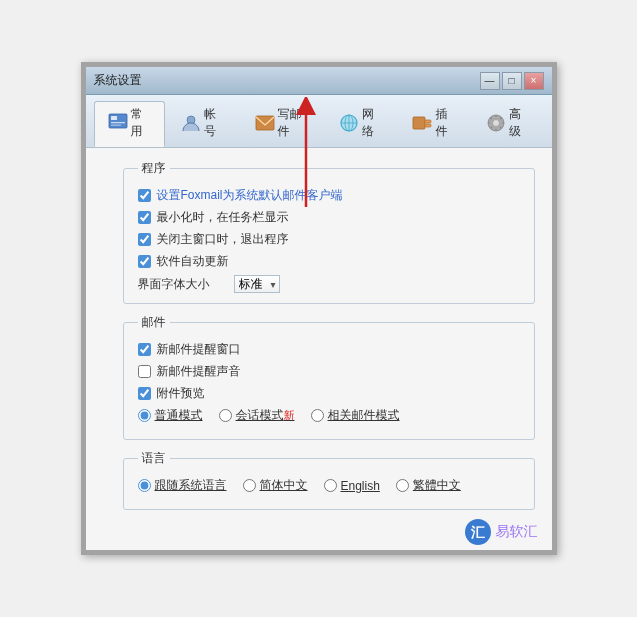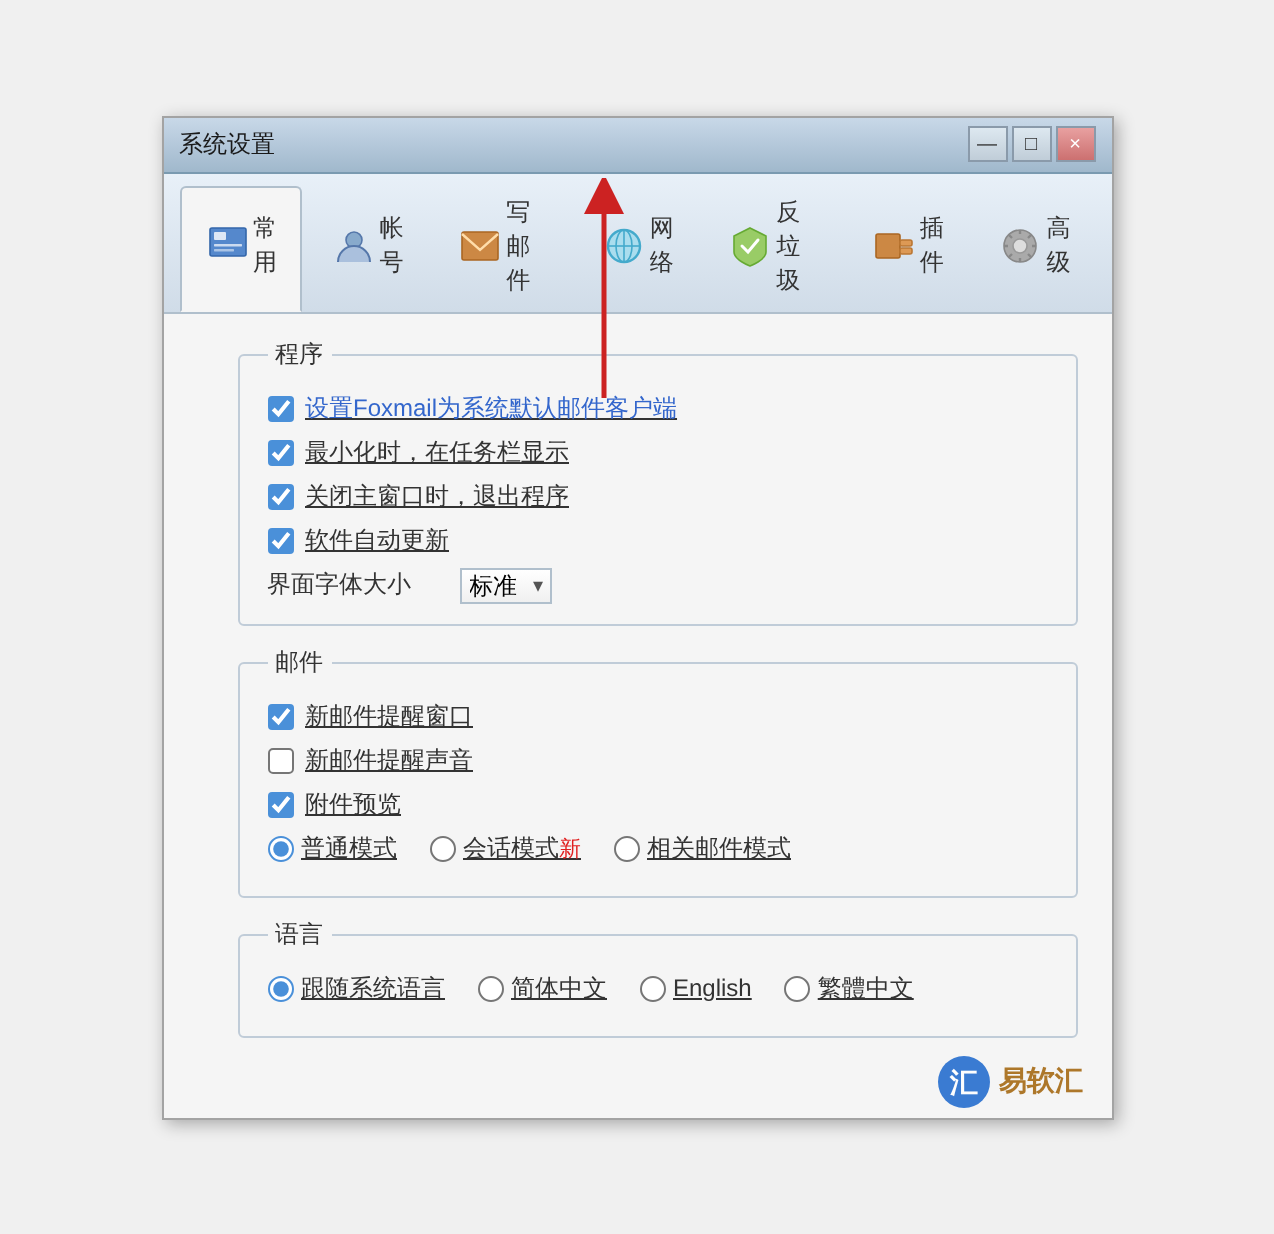--- a/index.html
+++ b/index.html
@@ -10,21 +10,21 @@
       display: flex;
       align-items: center;
       justify-content: center;
       width: 637px;
       height: 617px;
       overflow: hidden;
     }
     .window {
       width: 476px;
       background: #f5f5f5;
-      border: 1px solid #a3a3a3;
+      border: 5px solid #a3a3a3;
       box-shadow: 2px 2px 8px rgba(0,0,0,0.3);
       position: relative;
     }
     .titlebar {
       background: linear-gradient(to bottom, #c8d8e8, #a0b8cc);
       height: 28px;
       display: flex;
       align-items: center;
       justify-content: space-between;
       padding: 0 8px;
@@ -106,21 +106,20 @@
       color: #333;
       padding: 0 4px;
     }
     .checkbox-row {
       display: flex;
       align-items: center;
       gap: 6px;
       margin-bottom: 5px;
       font-size: 12px;
       color: #333;
-      text-decoration: underline;
     }
     .checkbox-row input[type=checkbox] {
       width: 13px;
       height: 13px;
       accent-color: #4a90d9;
     }
     .font-size-row {
       display: flex;
       align-items: center;
       gap: 24px;
@@ -202,22 +201,22 @@
       align-items: center;
       gap: 4px;
       opacity: 0.85;
     }
     .watermark-logo {
       width: 28px;
       height: 28px;
     }
     .watermark-text {
       font-size: 14px;
-      color: #a16207;
-      font-weight: bold;
+      color: #8b5cf6;
+      font-weight: normal;
     }
     
     .icon-svg {
       width: 22px;
       height: 22px;
     }
   </style>
 </head>
 <body>
 
@@ -271,29 +270,20 @@
         <svg class="icon-svg" viewBox="0 0 22 22" fill="none">
           <circle cx="11" cy="11" r="8" stroke="#44aacc" stroke-width="1.2" fill="#aaddee"></circle>
           <ellipse cx="11" cy="11" rx="4" ry="8" stroke="#44aacc" stroke-width="0.8" fill="none"></ellipse>
           <line x1="3" y1="11" x2="19" y2="11" stroke="#44aacc" stroke-width="0.8"></line>
           <line x1="11" y1="3" x2="11" y2="19" stroke="#44aacc" stroke-width="0.8"></line>
         </svg>
       </div>
       <span>网络</span>
     </div>
 
-    <div class="tab">
-      <div class="tab-icon">
-        <svg class="icon-svg" viewBox="0 0 22 22" fill="none">
-          <path d="M11 2 L19 6 L19 14 C19 18 11 21 11 21 C11 21 3 18 3 14 L3 6 Z" fill="#99cc66" stroke="#66aa33" stroke-width="0.8"></path>
-          <path d="M7 11 L10 14 L15 8" stroke="white" stroke-width="1.5" fill="none" stroke-linecap="round"></path>
-        </svg>
-      </div>
-      <span>反垃圾</span>
-    </div>
 
     <div class="tab">
       <div class="tab-icon">
         <svg class="icon-svg" viewBox="0 0 22 22" fill="none">
           <rect x="2" y="5" width="12" height="12" rx="1" fill="#cc8844" stroke="#aa6622" stroke-width="0.8"></rect>
           <rect x="14" y="8" width="6" height="3" rx="1" fill="#dd9955" stroke="#bb7733" stroke-width="0.8"></rect>
           <rect x="14" y="12" width="6" height="3" rx="1" fill="#dd9955" stroke="#bb7733" stroke-width="0.8"></rect>
         </svg>
       </div>
       <span>插件</span>

